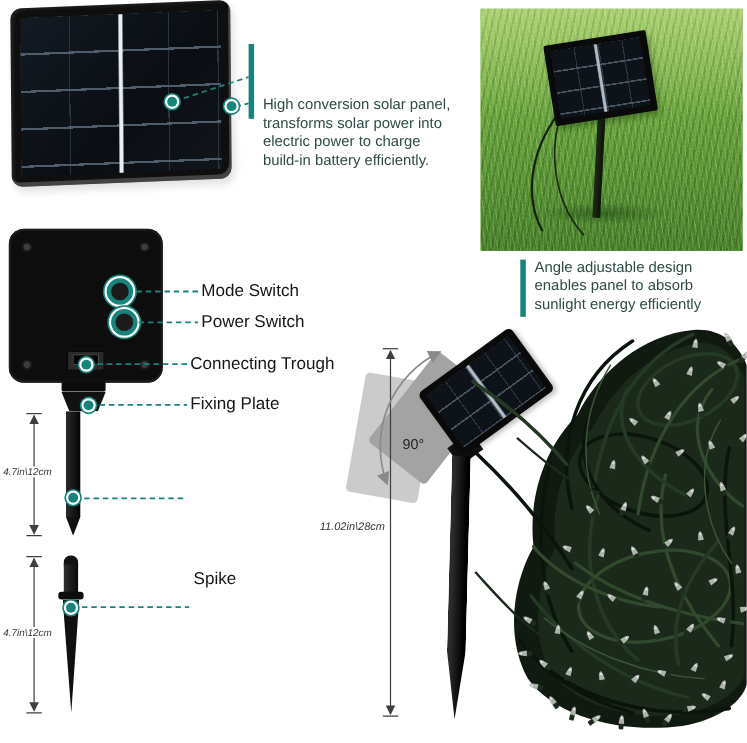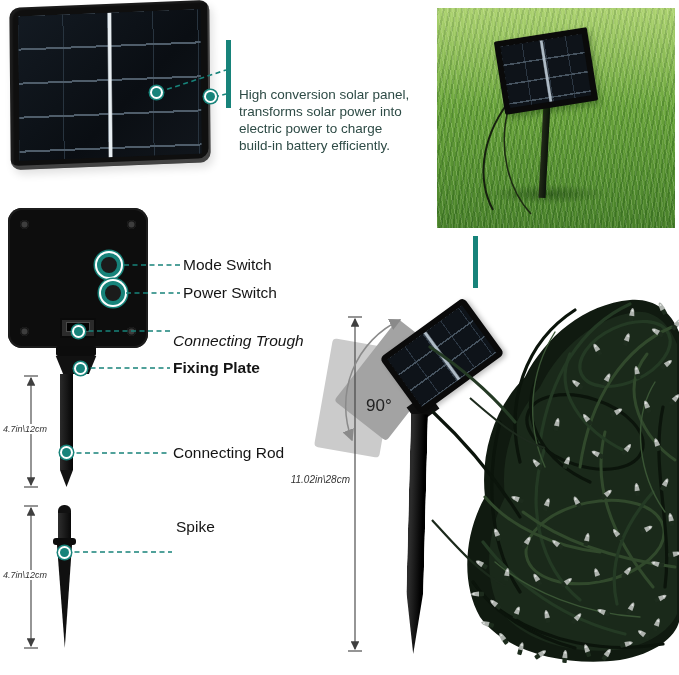--- a/index.html
+++ b/index.html
@@ -7,21 +7,21 @@
   body { background:#fff; font-family:"Liberation Sans", sans-serif; }
   .canvas { position:relative; width:679px; height:675px; background:#fff; overflow:hidden; }
   .abs { position:absolute; }
 
   .callout { font-size:13.5px; line-height:17px; color:var(--text-col); white-space:pre-line; z-index:6; }
   .callout-bar { width:5px; background:var(--accent); z-index:6; }
 
   .part-label { font-size:15.5px; color:var(--label-col); white-space:nowrap; z-index:6; }
   .dim { font-size:10px; color:#333; white-space:nowrap; z-index:6;font-style:italic; }
   .dim-left { font-size:9px; background:#fff; padding:0 2px; }
-  .deg { font-size:17px; color:#222; z-index:6; }
+  .deg { font-size:13px; color:#222; z-index:6; }
 
   .dot-target { width:9px; height:9px; border-radius:50%; background:var(--accent);
     box-shadow:0 0 0 2px #fff, 0 0 0 3.5px var(--accent); z-index:7; }
   .button-target { position:absolute; width:24px; height:24px; border-radius:50%; background:#1b1b1b;
     border:4px solid var(--accent); box-shadow:0 0 0 2px #fff, 0 0 0 3.5px var(--accent); z-index:4; }
 
   .front-frame { position:absolute; inset:0; background:#0f0f0f; border-radius:10px; padding:9px;
     transform:rotate(-3.5deg) skew(-3deg,1.2deg);
     box-shadow:inset -2px -4px 0 rgba(255,255,255,.22), inset 3px 2px 2px rgba(255,255,255,.06), 3px 5px 8px rgba(0,0,0,.12); }
   .cells { width:100%; height:100%; }
@@ -96,20 +96,23 @@
     <svg class="abs" style="left:0;top:0" width="238" height="220" viewBox="0 0 238 220">
       <path d="M70,96 C44,132 40,172 56,202" stroke="#16200f" stroke-width="2" fill="none"></path>
       <path d="M72,98 C60,142 72,182 94,206" stroke="#1d2a13" stroke-width="1.5" fill="none"></path>
     </svg>
     <div class="gp-frame">
       <div class="cells cells-sm"></div>
     </div>
   </div>
 
   <div class="abs callout-bar" style="left:473px;top:236px;height:52px;"></div>
+  <div class="abs callout" style="left:486px;top:234px;width:180px;">Angle adjustable design
+enables panel to absorb
+sunlight energy efficiently</div>
 
   <div class="abs back-panel" style="left:8px;top:208px;width:140px;height:140px;">
     <div class="screw" style="left:12px;top:12px;"></div>
     <div class="screw" style="left:119px;top:12px;"></div>
     <div class="screw" style="left:12px;top:119px;"></div>
     <div class="screw" style="left:119px;top:119px;"></div>
     <div class="button-target" style="left:89px;top:45px;"></div>
     <div class="button-target" style="left:93px;top:73px;"></div>
     <div class="trough" style="left:52px;top:110px;">
       <div class="trough-slot"></div>
@@ -276,23 +279,22 @@
 
   <div class="abs dot-target" style="left:151.5px;top:87.5px;"></div>
   <div class="abs dot-target" style="left:205.5px;top:91.5px;"></div>
   <div class="abs dot-target" style="left:73.5px;top:326.5px;"></div>
   <div class="abs dot-target" style="left:75.5px;top:363.5px;"></div>
   <div class="abs dot-target" style="left:61.5px;top:447.5px;"></div>
   <div class="abs dot-target" style="left:59.5px;top:547.5px;"></div>
 
   <div class="abs part-label" style="left:183px;top:256px;text-align:center;">Mode Switch</div>
   <div class="abs part-label" style="left:183px;top:284px;text-align:right;">Power Switch</div>
-  <div class="abs part-label" style="left:173px;top:332px;font-style:italic;">Connecting Trough</div>
-  <div class="abs part-label" style="left:173px;top:359px;font-weight:bold;">Fixing Plate</div>
-  <div class="abs part-label" style="left:173px;top:444px;">Connecting Rod</div>
+  <div class="abs part-label" style="left:173px;top:322px;">Connecting Trough</div>
+  <div class="abs part-label" style="left:173px;top:359px;">Fixing Plate</div>
   <div class="abs part-label" style="left:176px;top:518px;">Spike</div>
 
   <div class="abs dim dim-left" style="left:1px;top:424px;">4.7in\12cm</div>
   <div class="abs dim dim-left" style="left:1px;top:570px;">4.7in\12cm</div>
   <div class="abs dim" style="left:282px;top:474px;width:68px;text-align:right;">11.02in\28cm</div>
   <div class="abs deg" style="left:366px;top:396px;">90°</div>
 
 </div>
 
 </body></html>

